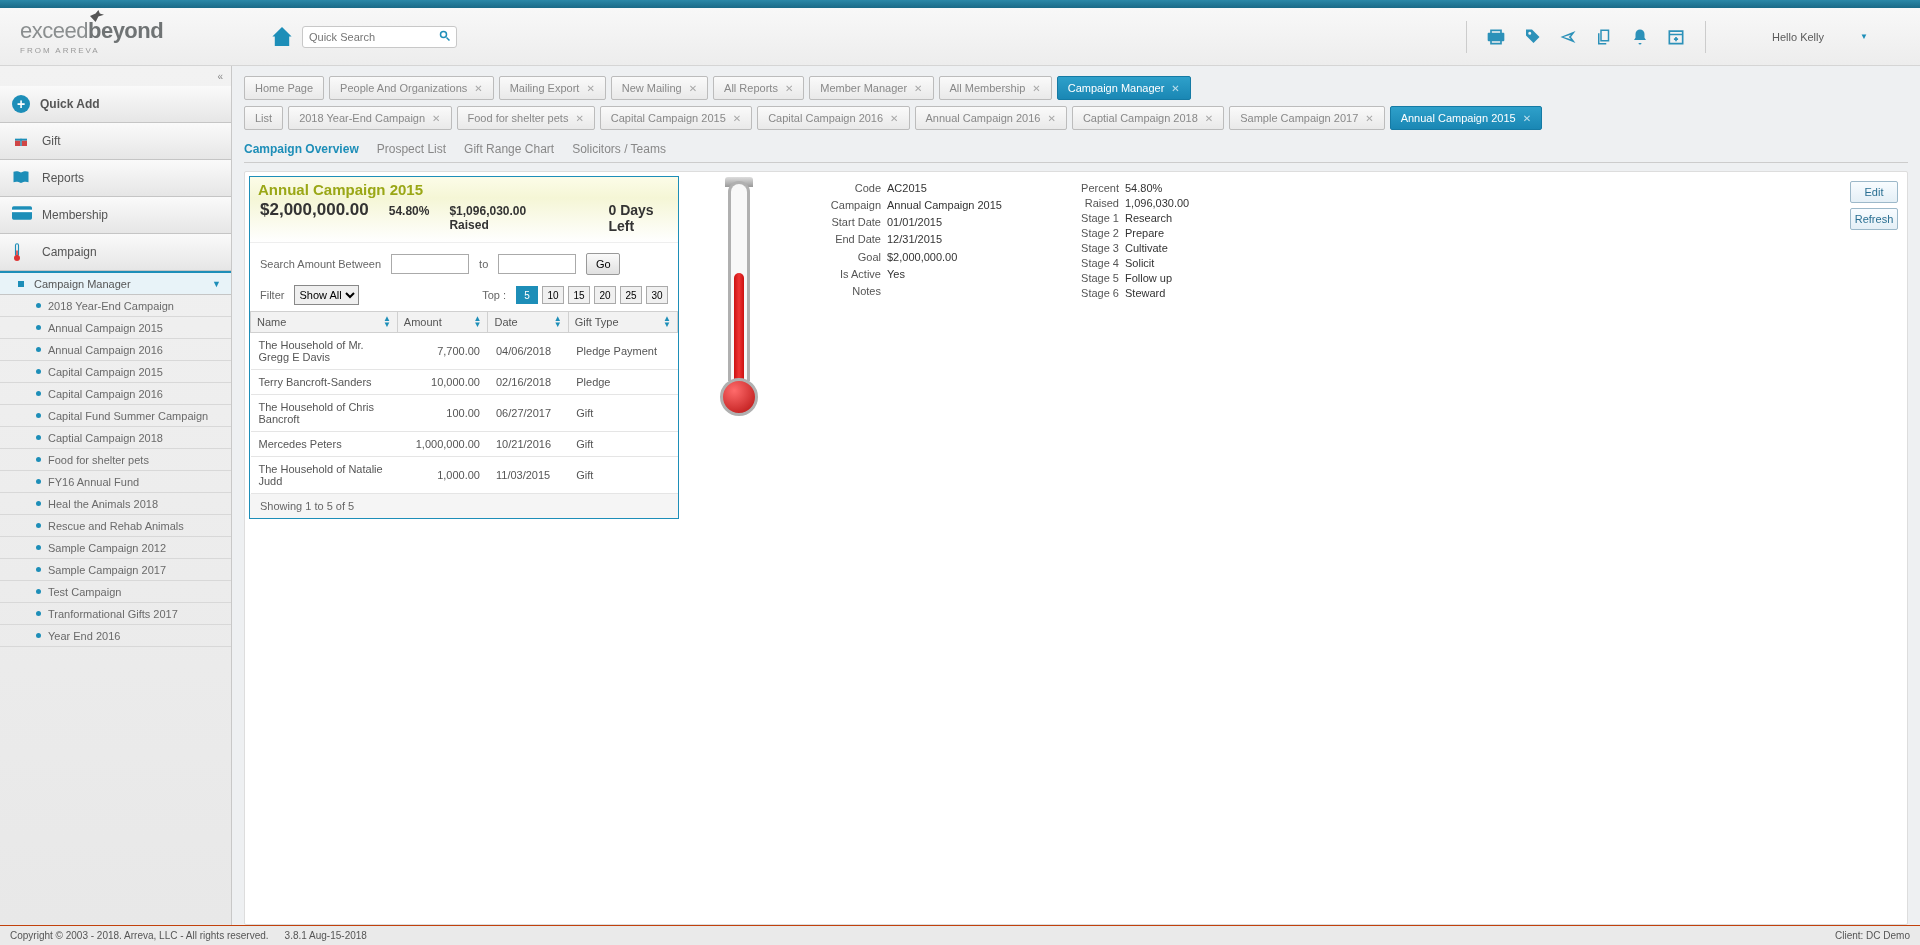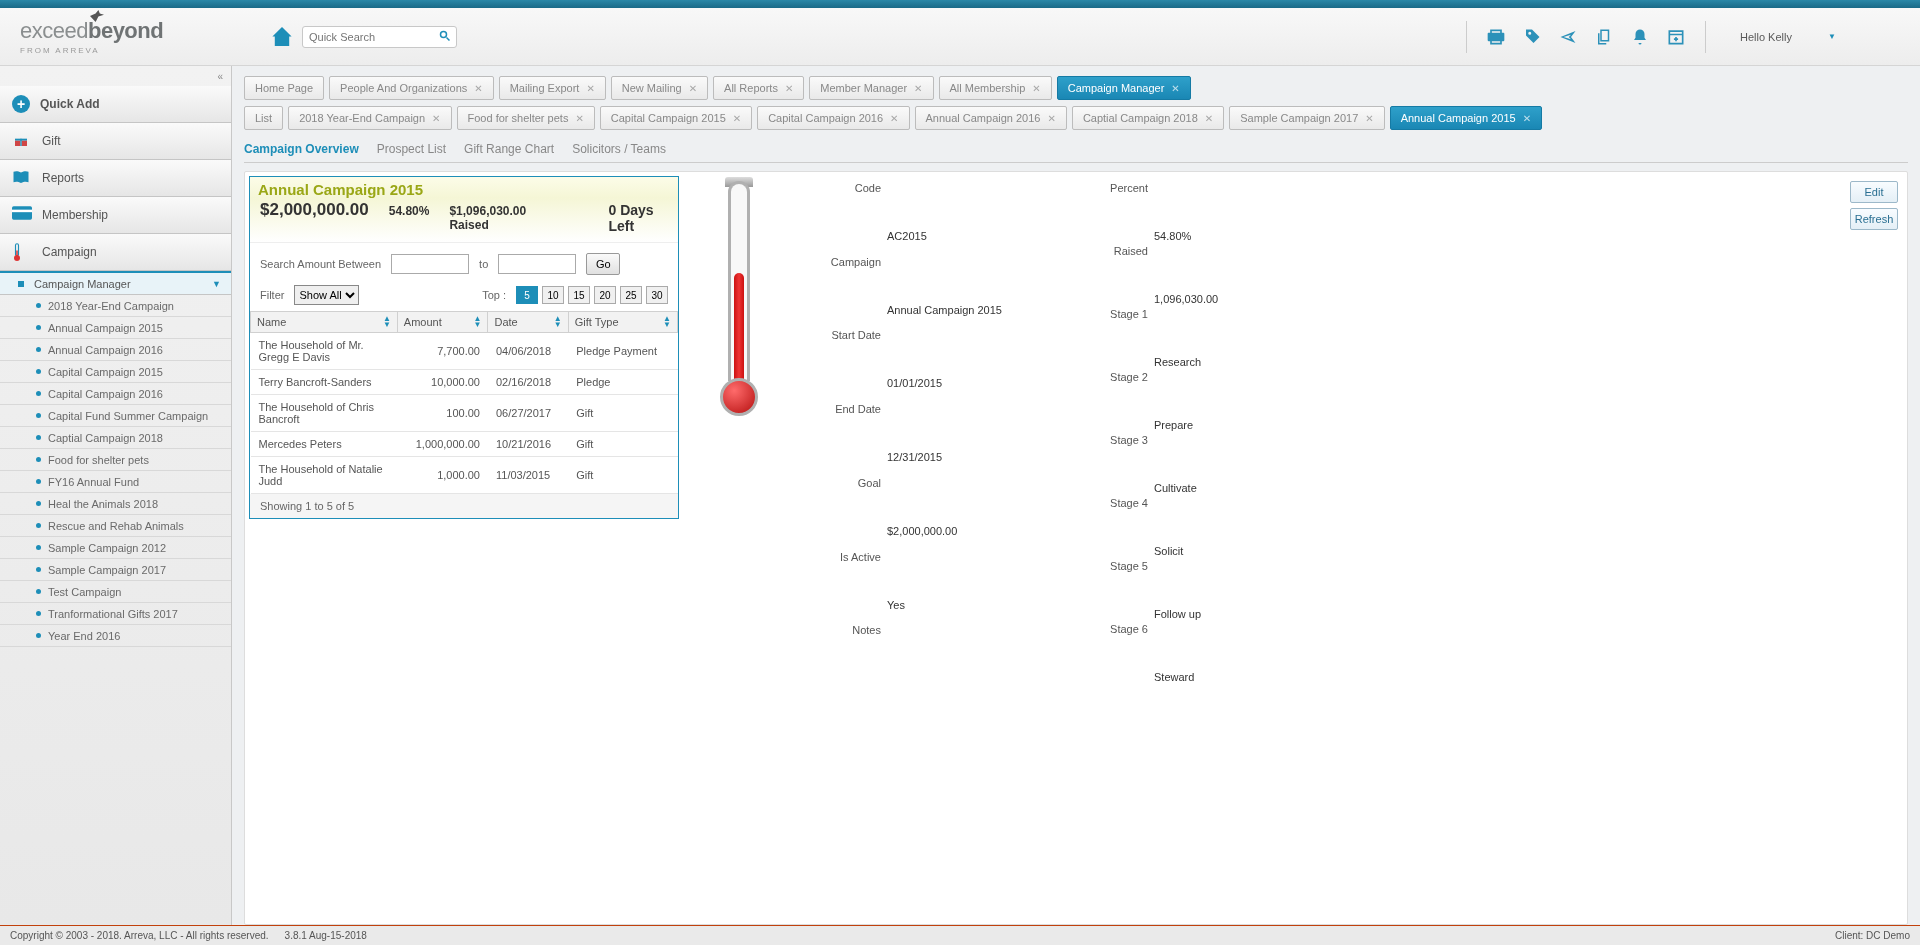--- a/index.html
+++ b/index.html
@@ -17,21 +17,21 @@
     
     .search-wrap { display: flex; align-items: center; margin-left: 45px; }
     .home-icon { width: 24px; height: 24px; background: #1d8eb8; border-radius: 2px; margin-right: 8px; clip-path: polygon(50% 10%, 90% 50%, 80% 50%, 80% 90%, 20% 90%, 20% 50%, 10% 50%); }
     .search-box { width: 155px; height: 22px; border: 1px solid #c8c8c8; border-radius: 3px; padding: 0 22px 0 6px; font-size: 11px; background: #fff; position: relative; }
     .search-container { position: relative; }
     .search-mag { position: absolute; right: 6px; top: 4px; width: 12px; height: 12px; color: #1d8eb8; }
     
     .toolbar { margin-left: auto; display: flex; align-items: center; padding-right: 20px; gap: 6px; }
     .toolbar-divider { width: 1px; height: 32px; background: #ccc; margin: 0 8px; }
     .tool-icon { width: 30px; height: 28px; display: flex; align-items: center; justify-content: center; cursor: pointer; color: #2c91b9; }
-    .user-block { margin-left: 20px; display: flex; align-items: center; color: #5a5a5a; cursor: pointer; width: 160px; justify-content: flex-start; gap: 36px; }
+    .user-block { margin-left: 20px; display: flex; align-items: center; color: #5a5a5a; cursor: pointer; width: 160px; justify-content: center; gap: 36px; }
     
     .app-body { display: flex; height: calc(100vh - 66px - 20px); }
     
     .sidebar { width: 232px; background: linear-gradient(#f2f2f2, #e8e8e8); border-right: 1px solid #c8c8c8; position: relative; overflow-y: auto; }
     .collapse-btn { height: 20px; display: flex; justify-content: flex-end; align-items: center; padding-right: 8px; color: #888; cursor: pointer; font-size: 10px; }
     .nav-item { display: flex; align-items: center; height: 37px; border-bottom: 1px solid #c5c5c5; padding-left: 12px; cursor: pointer; background: linear-gradient(#fafafa, #e6e6e6); }
     .nav-icon { width: 20px; height: 18px; margin-right: 10px; color: #1d8eb8; }
     .nav-label { color: #555; font-size: 12px; }
     .nav-quick-add-icon { width: 18px; height: 18px; border-radius: 50%; background: #1d8eb8; color: #fff; display: flex; align-items: center; justify-content: center; font-size: 14px; font-weight: bold; margin-right: 10px; }
     
@@ -80,24 +80,24 @@
     .date-col, .type-col { }
     .table-foot { padding: 6px 10px; background: #f5f5f5; color: #666; font-size: 11px; }
     
     .thermo-wrap { width: 90px; display: flex; justify-content: center; align-self: flex-start; padding-top: 5px; }
     .thermo { width: 42px; height: 235px; position: relative; }
     .thermo-tube { position: absolute; top: 0; left: 10px; width: 22px; height: 200px; border: 3px solid #b0b0b0; border-bottom: none; border-radius: 11px 11px 0 0; background: #f8f8f8; overflow: hidden; }
     .thermo-fill { position: absolute; bottom: 0; left: 3px; right: 3px; background: linear-gradient(90deg, #c11, #e33, #c11); height: 55%; border-radius: 5px 5px 0 0; }
     .thermo-bulb { position: absolute; bottom: 0; left: 2px; width: 38px; height: 38px; border-radius: 50%; background: radial-gradient(circle at 35% 30%, #ff6b6b, #b51010); border: 3px solid #b0b0b0; }
     .thermo-cap { position: absolute; top: -4px; left: 7px; width: 28px; height: 10px; background: linear-gradient(#ddd, #999); border-radius: 3px 3px 0 0; }
     
-    .info-cols { display: flex; gap: 64px; align-self: flex-start; padding-top: 6px; }
+    .info-cols { display: flex; gap: 35px; align-self: flex-start; padding-top: 6px; }
     .info-col { display: grid; grid-template-columns: 82px auto; row-gap: 3px; column-gap: 6px; font-size: 11px; }
     .info-col .k { text-align: right; color: #555; }
-    .info-col .v { color: #333; margin-top: 48px; }
+    .info-col .v { color: #333; }
     
     .action-btns { margin-left: auto; display: flex; flex-direction: column; gap: 5px; align-self: flex-start; padding: 5px 5px 0 0; }
     .action-btn { width: 48px; height: 22px; border: 1px solid #9cb8c9; background: linear-gradient(#f8fcff, #e4eff6); color: #2a6f92; border-radius: 2px; cursor: pointer; font-size: 11px; }
     
     .footer { height: 20px; background: #eaeaea; border-top: 1px solid #c2410c; display: flex; align-items: center; padding: 0 10px; font-size: 10px; color: #555; }
     .footer .ver { margin-left: 16px; }
     .footer .client { margin-left: auto; }
     
     svg { display: block; }
   </style>

